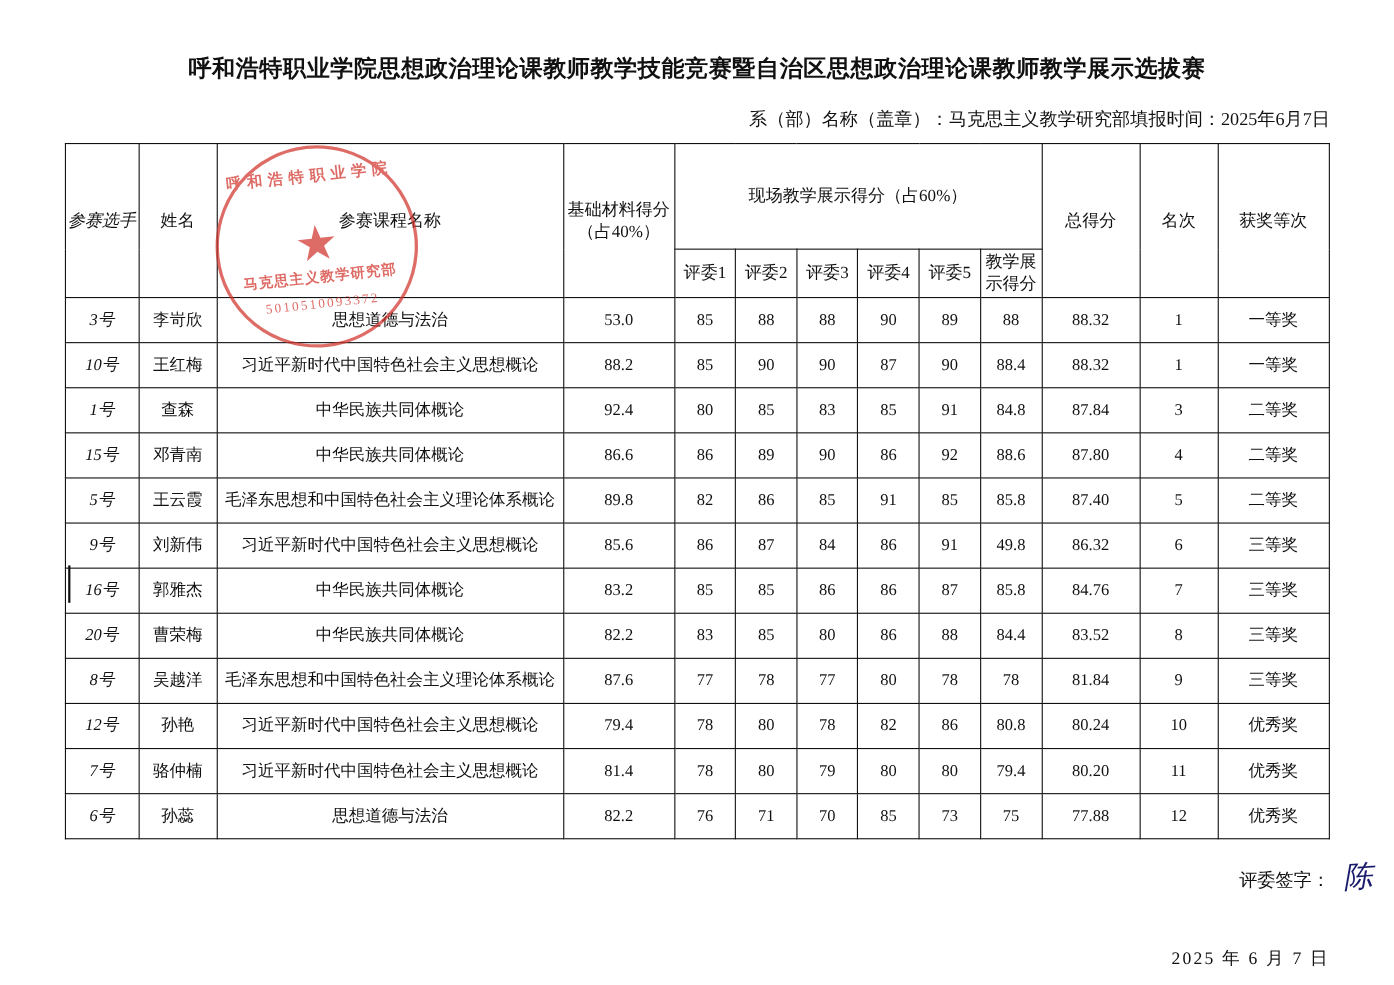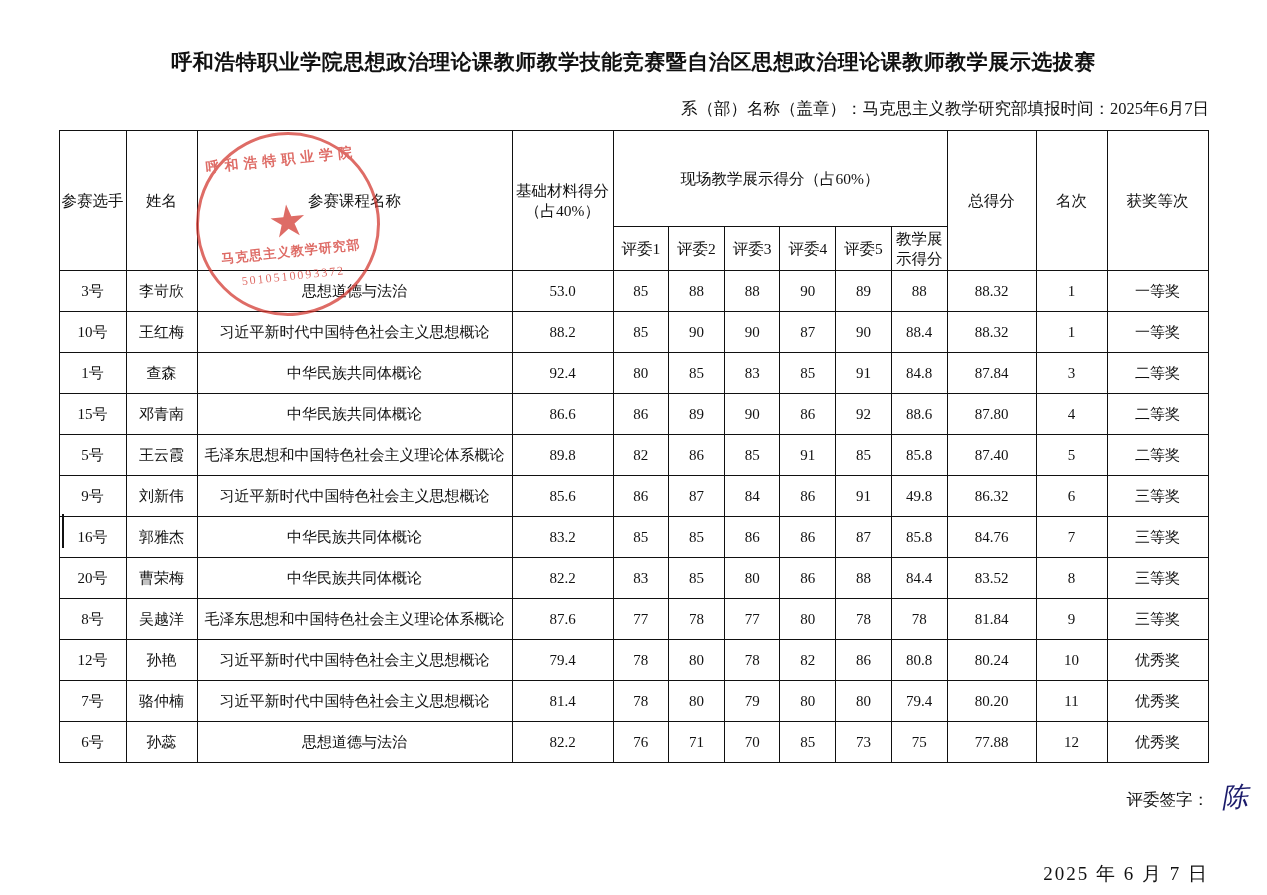--- a/index.html
+++ b/index.html
@@ -64,21 +64,21 @@
   table.main th {
     font-weight: normal;
     font-size: 15.5px;
   }
   .hdr-tall {
     height: 96px;
   }
   .row td {
     height: 36px;
   }
-  .c-num { width: 62px; }
+  .c-num { width: 62px; font-style: italic; }
   .c-name { width: 66px; margin-top: 33px; }
   .c-course { width: 310px; font-size: 14.5px; }
   .c-base { width: 96px; }
   .c-judge { width: 62px; }
   .c-show { width: 90px; }
   .c-total { width: 84px; }
   .c-rank { width: 66px; }
   .c-prize { width: 96px; }
   .course-cell {
     line-height: 1.2;
@@ -164,21 +164,21 @@
     font-style: italic;
     transform: rotate(-4deg);
     white-space: nowrap;
   }
   .sig.s1 { left: 12px; }
   .sig.s2 { left: 118px; bottom: 10px; }
   .sig.s3 { left: 218px; bottom: 6px; font-size: 25px; }
   .sig.s4 { left: 326px; bottom: 8px; }
   .sig.s5 { left: 470px; bottom: 6px; }
   .footer-date {
-    font-size: 19px;
+    font-size: 16px;
     white-space: nowrap;
     padding-bottom: 8px;
     letter-spacing: 2px;
     margin-top: 42px;
   }
   .left-tick {
     position: absolute;
     left: 62px;
     bottom: 96px;
     width: 2px;

